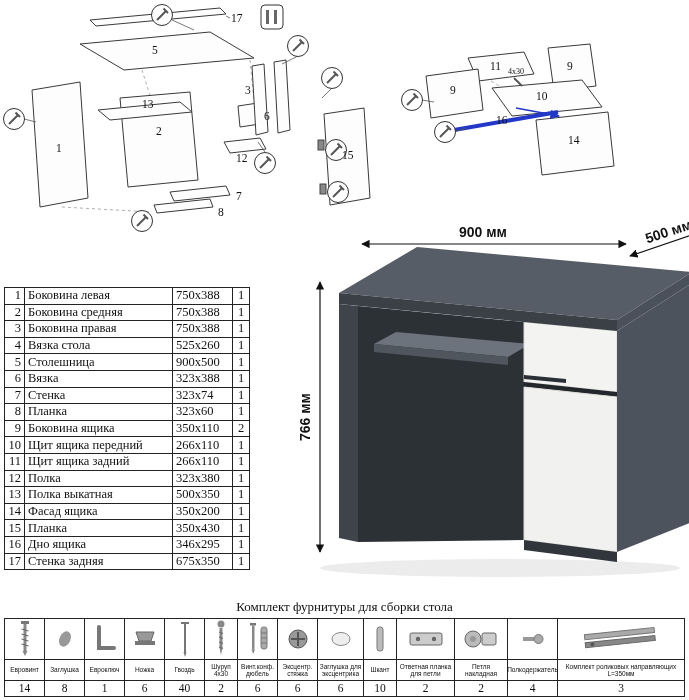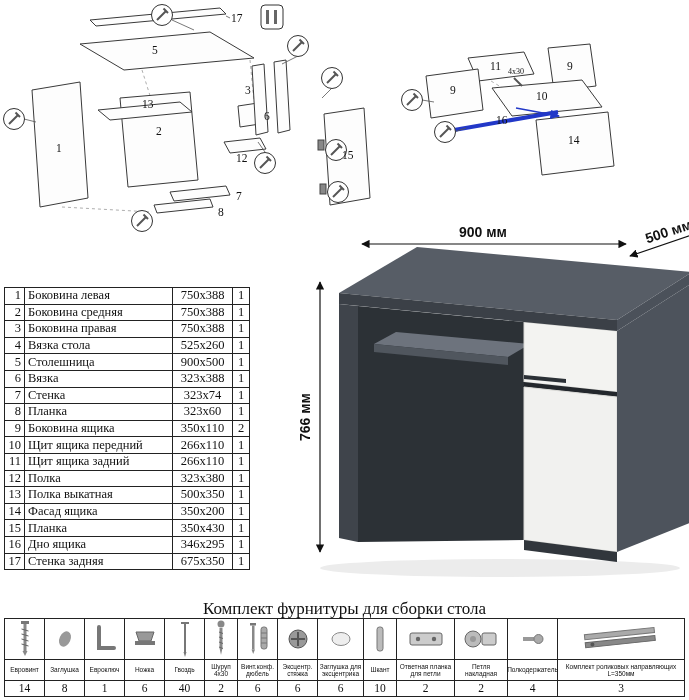--- a/index.html
+++ b/index.html
@@ -15,25 +15,25 @@
   .panel { fill: #fdfdfd; stroke: #3a3a3a; stroke-width: 1; }
   .dash  { stroke: #999; stroke-width: 0.8; stroke-dasharray: 3 3; fill: none; }
   .lead  { stroke: #555; stroke-width: 0.8; fill: none; }
 
   
   .parts-table { left: 4px; top: 287px; }
   .parts-table table { border-collapse: collapse; }
   .parts-table td { border: 1px solid #222; font-size: 12.5px; height: 16.6px; line-height: 15px; padding: 0 3px; white-space: nowrap; }
   .c-num  { width: 20px;  text-align: right; }
   .c-name { width: 148px; text-align: left; margin-top: 43px; }
-  .c-size { width: 60px;  text-align: center; }
+  .c-size { width: 60px;  }
   .c-qty  { width: 17px;  text-align: center; }
 
   
-  .hw-title { left: 0; top: 599px; width: 689px; text-align: center; font-size: 17px; }
+  .hw-title { left: 0; top: 599px; width: 689px; text-align: center; font-size: 13px; }
   .hw-wrap { left: 4px; top: 618px; width: 681px; height: 79px; display: flex; border: 1px solid #222; background: #fff; }
   .hw-cell { display: flex; flex-direction: column; border-right: 1px solid #222; }
   .hw-cell:last-child { border-right: none; flex: 1; }
   .hw-icon { flex: 1; display: flex; align-items: center; justify-content: center; border-bottom: 1px solid #222; overflow: hidden; }
   .hw-label { height: 21px; font-family: "Liberation Sans", sans-serif; font-size: 6.5px; line-height: 1.1; text-align: center; display: flex; align-items: center; justify-content: center; border-bottom: 1px solid #222; padding: 1px; }
   .hw-qty { height: 15px; text-align: center; font-size: 11.5px; line-height: 14px; }
 </style>
 </head>
 <body>
 

